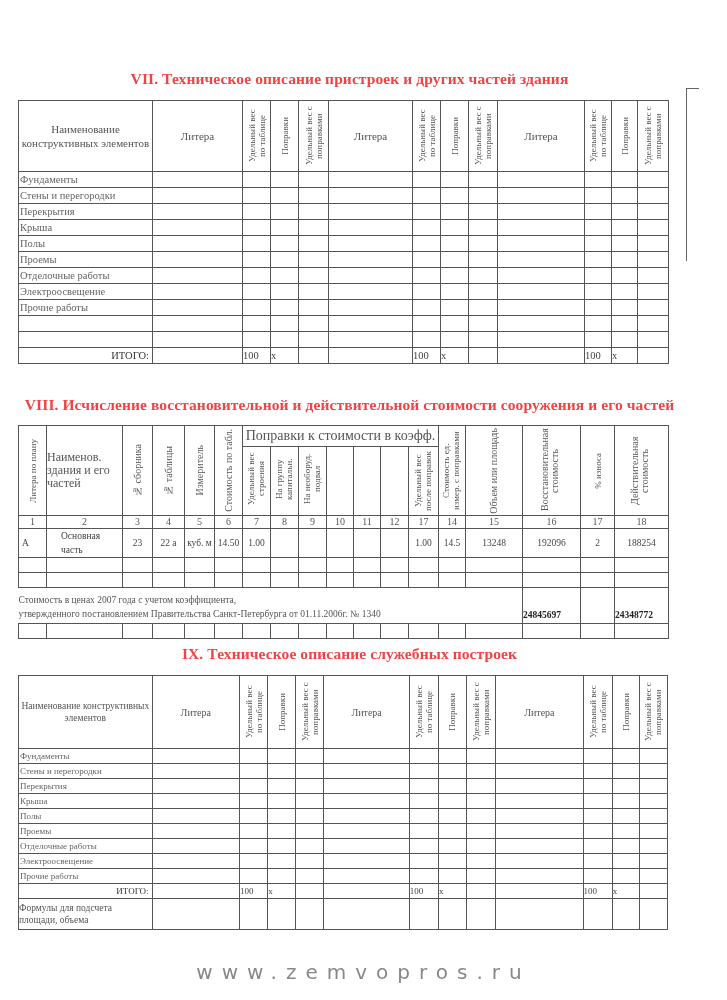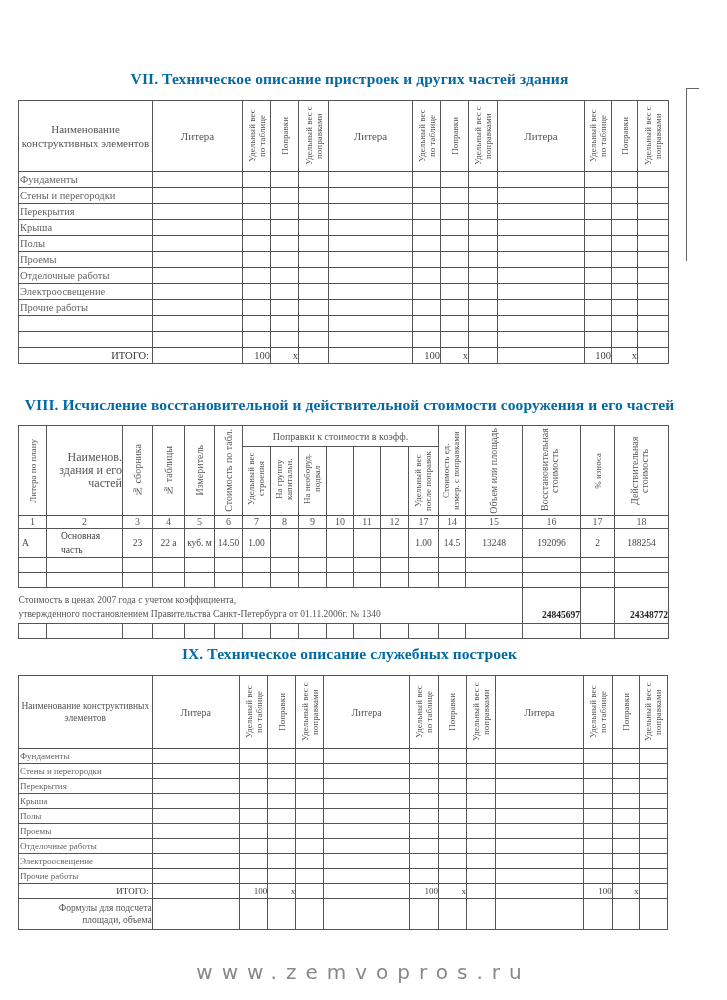--- a/index.html
+++ b/index.html
@@ -1,34 +1,34 @@
 <!DOCTYPE html>
 <html><head>
 <meta charset="utf-8">
 <style>
   html, body { margin:0; padding:0; background:#fff; }
   body { width:727px; height:1000px; position:relative; overflow:hidden;
          font-family:"Liberation Serif","DejaVu Serif",serif; color:#3a3a3a; }
   .title { position:absolute; left:0; width:699px; text-align:center;
-           font-weight:bold; font-size:15.5px; color:#0369a1; letter-spacing:0.1px; }
+           font-weight:bold; font-size:15.5px; color:#ef4444; letter-spacing:0.1px; }
   table { position:absolute; border-collapse:collapse; table-layout:fixed; }
   td, th { border:1px solid #555; padding:0; font-weight:normal; overflow:hidden; }
   .t7 { left:18px; top:100px; width:650px; }
   .t7 td, .t7 th { font-size:10.5px; }
   .hdr { height:70px; text-align:center; vertical-align:middle; color:#555; }
   .hdr.big { font-size:11px; line-height:14px; }
   .vert { writing-mode:vertical-rl; transform:rotate(180deg); font-size:9px; line-height:10px;
           white-space:nowrap; margin:auto; text-align:center; color:#555; }
   .row td { height:15px; line-height:15px; }
   .lbl { text-align:left; padding-left:1px; color:#666; white-space:nowrap; }
   .itogo { text-align:right; padding-right:3px; color:#333; }
-  .c { text-align:right; color:#444; }
+  .c { text-align:left; color:#444; }
   .t8 { left:18px; top:425px; width:650px; }
   .t8 td { font-size:9.5px; }
-  .t8 .h1 { height:20px; text-align:center; font-size:10px; color:#555; }
+  .t8 .h1 { height:20px; text-align:center; font-size:14px; color:#555; }
   .t8 .hv { height:88px; }
   .t8 .num td { height:12px; line-height:12px; text-align:center; font-size:10px; color:#555; }
   .t8 .data td { height:14px; line-height:14px; text-align:center; color:#444; }
   .t8 .empty td { height:14px; }
   .t8 .note td { height:32px; vertical-align:bottom; }
   .note-text { text-align:left; font-size:10px; color:#555; line-height:14px; padding-bottom:2px; white-space:nowrap; border-right:none; }
   .bold { font-weight:bold; color:#222; font-size:10px; }
   .t9 { left:18px; top:675px; width:650px; }
   .t9 td { font-size:9px; }
   .t9 .hdr { height:72px; }

